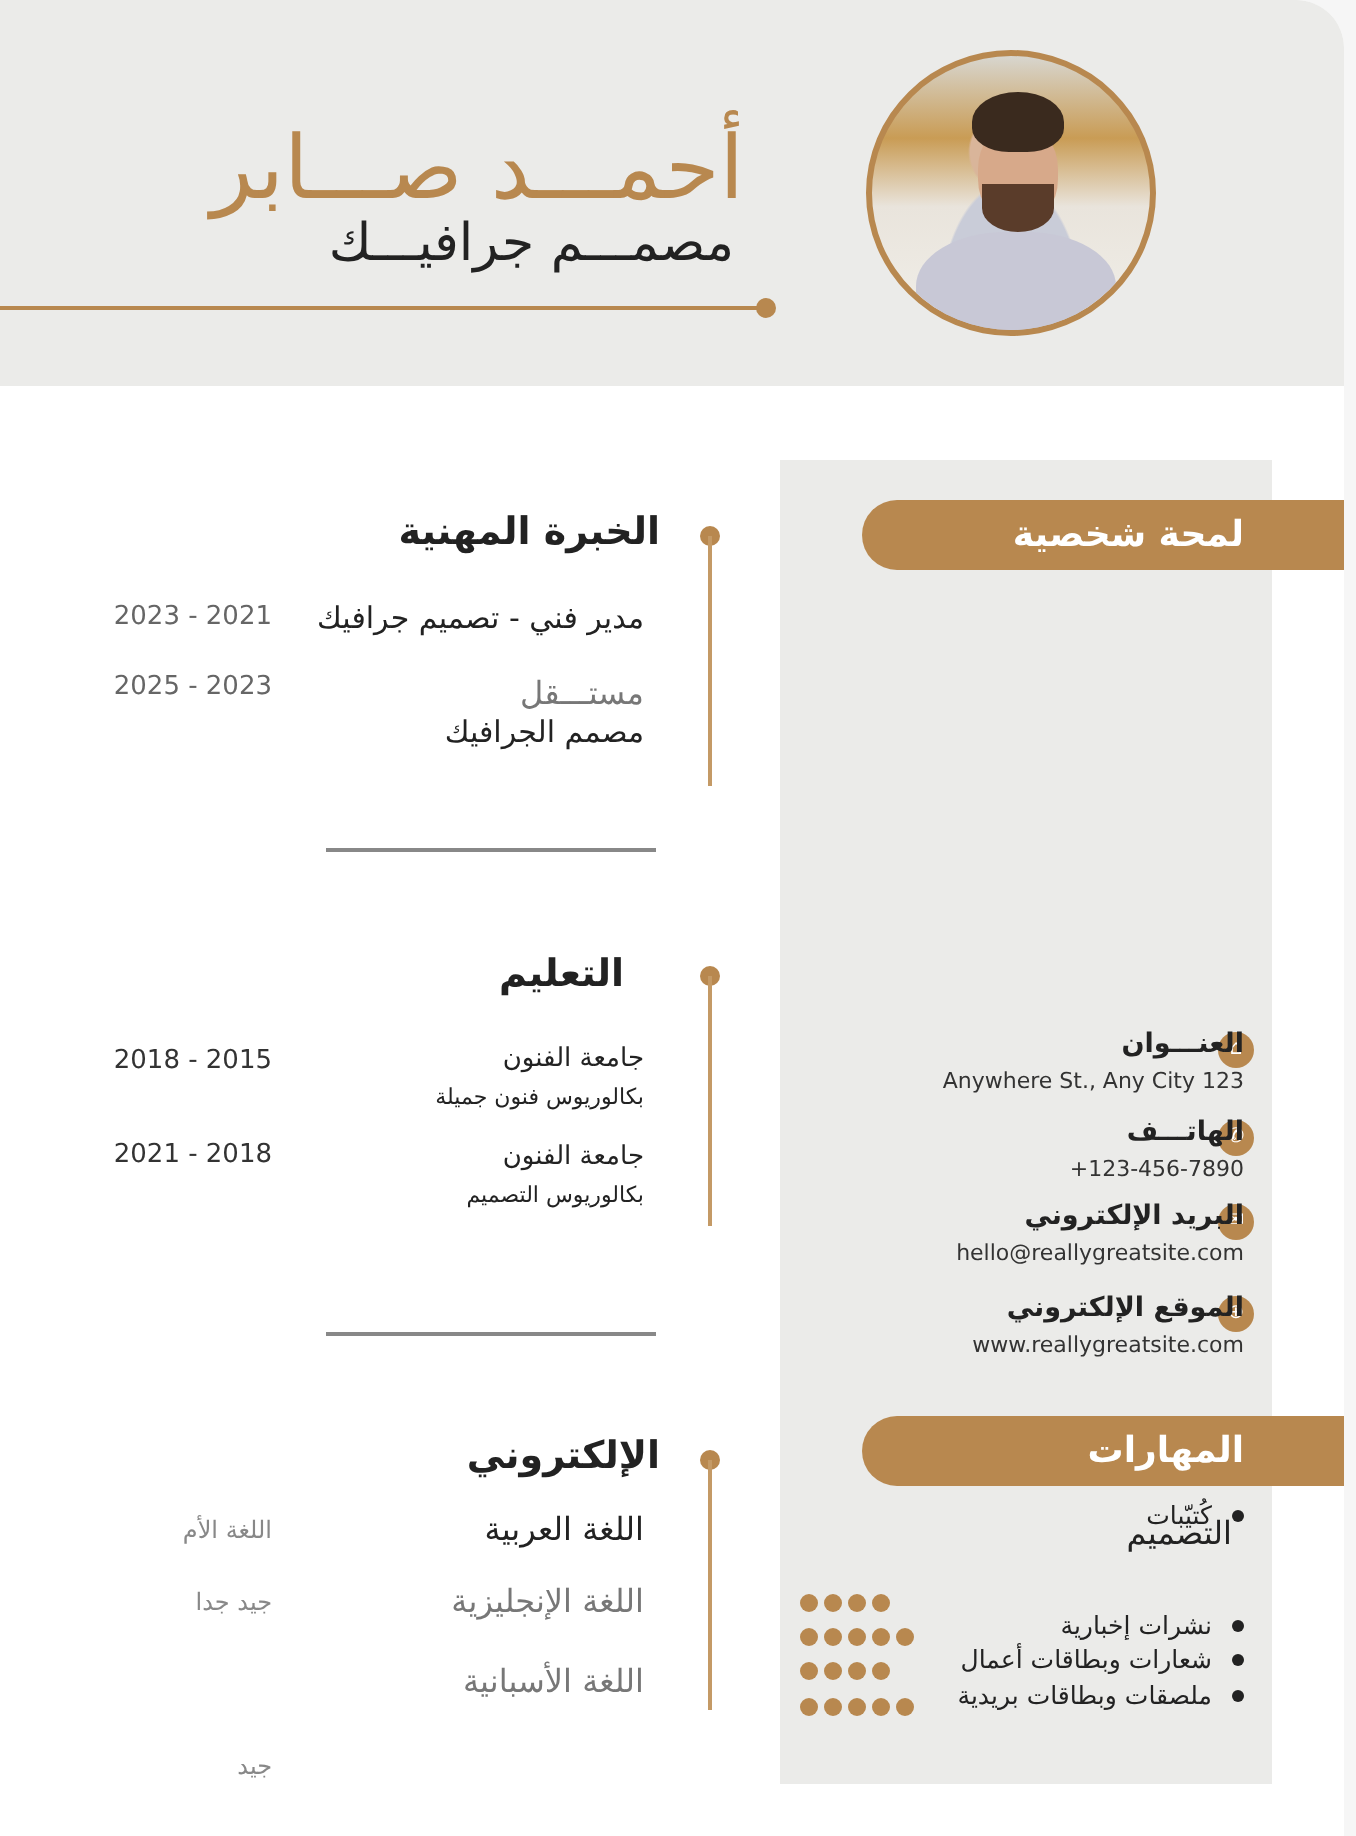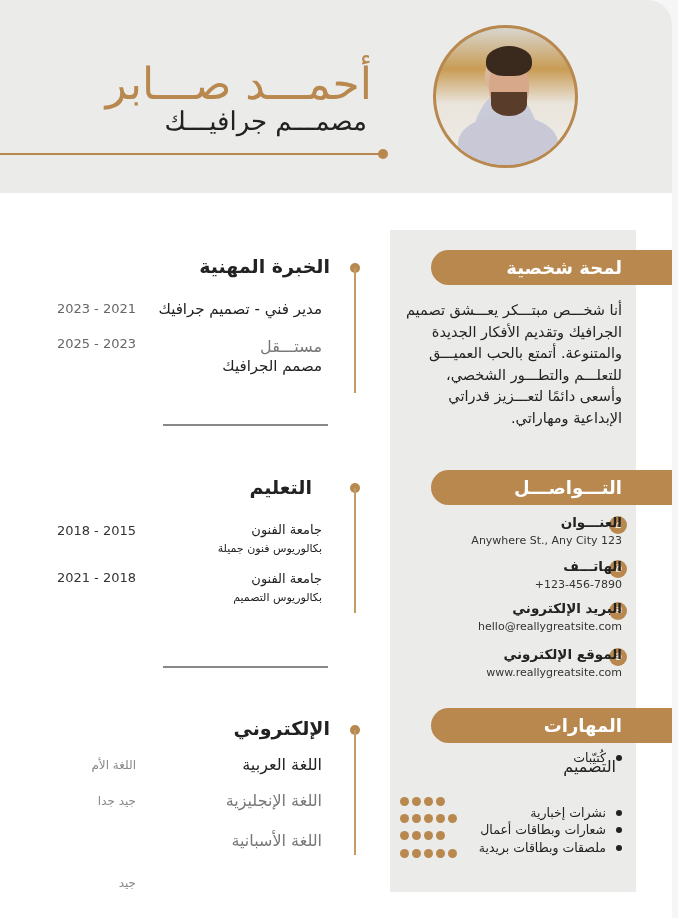--- a/index.html
+++ b/index.html
@@ -61,23 +61,21 @@
       <div class="shirt"></div>
       <div class="face"></div>
       <div class="hair"></div>
       <div class="beard"></div>
     </div>
   </div>
 
   <div class="sidebar"></div>
 
   <div class="pill" style="top:250px;">لمحة شخصية</div>
-  <div class="about">أنا شخـــص مبتـــكر يعـــشق تصميم الجرافيك وتقديم الأفكار الجديدة والمتنوعة. أتمتع بالحب العميـــق للتعلـــم والتطـــور الشخصي، وأسعى دائمًا لتعـــزيز قدراتي الإبداعية ومهاراتي.</div>
 
-  <div class="pill" style="top:470px;">التـــواصـــل</div>
 
   <div class="cicon" style="top:516px;">⌂</div>
   <div class="contact-item" style="top:513px;">
     <div class="contact-label">العنـــوان</div>
     <div class="contact-value">Anywhere St., Any City 123</div>
   </div>
 
   <div class="cicon" style="top:560px;">✆</div>
   <div class="contact-item" style="top:557px;">
     <div class="contact-label">الهاتـــف</div>

